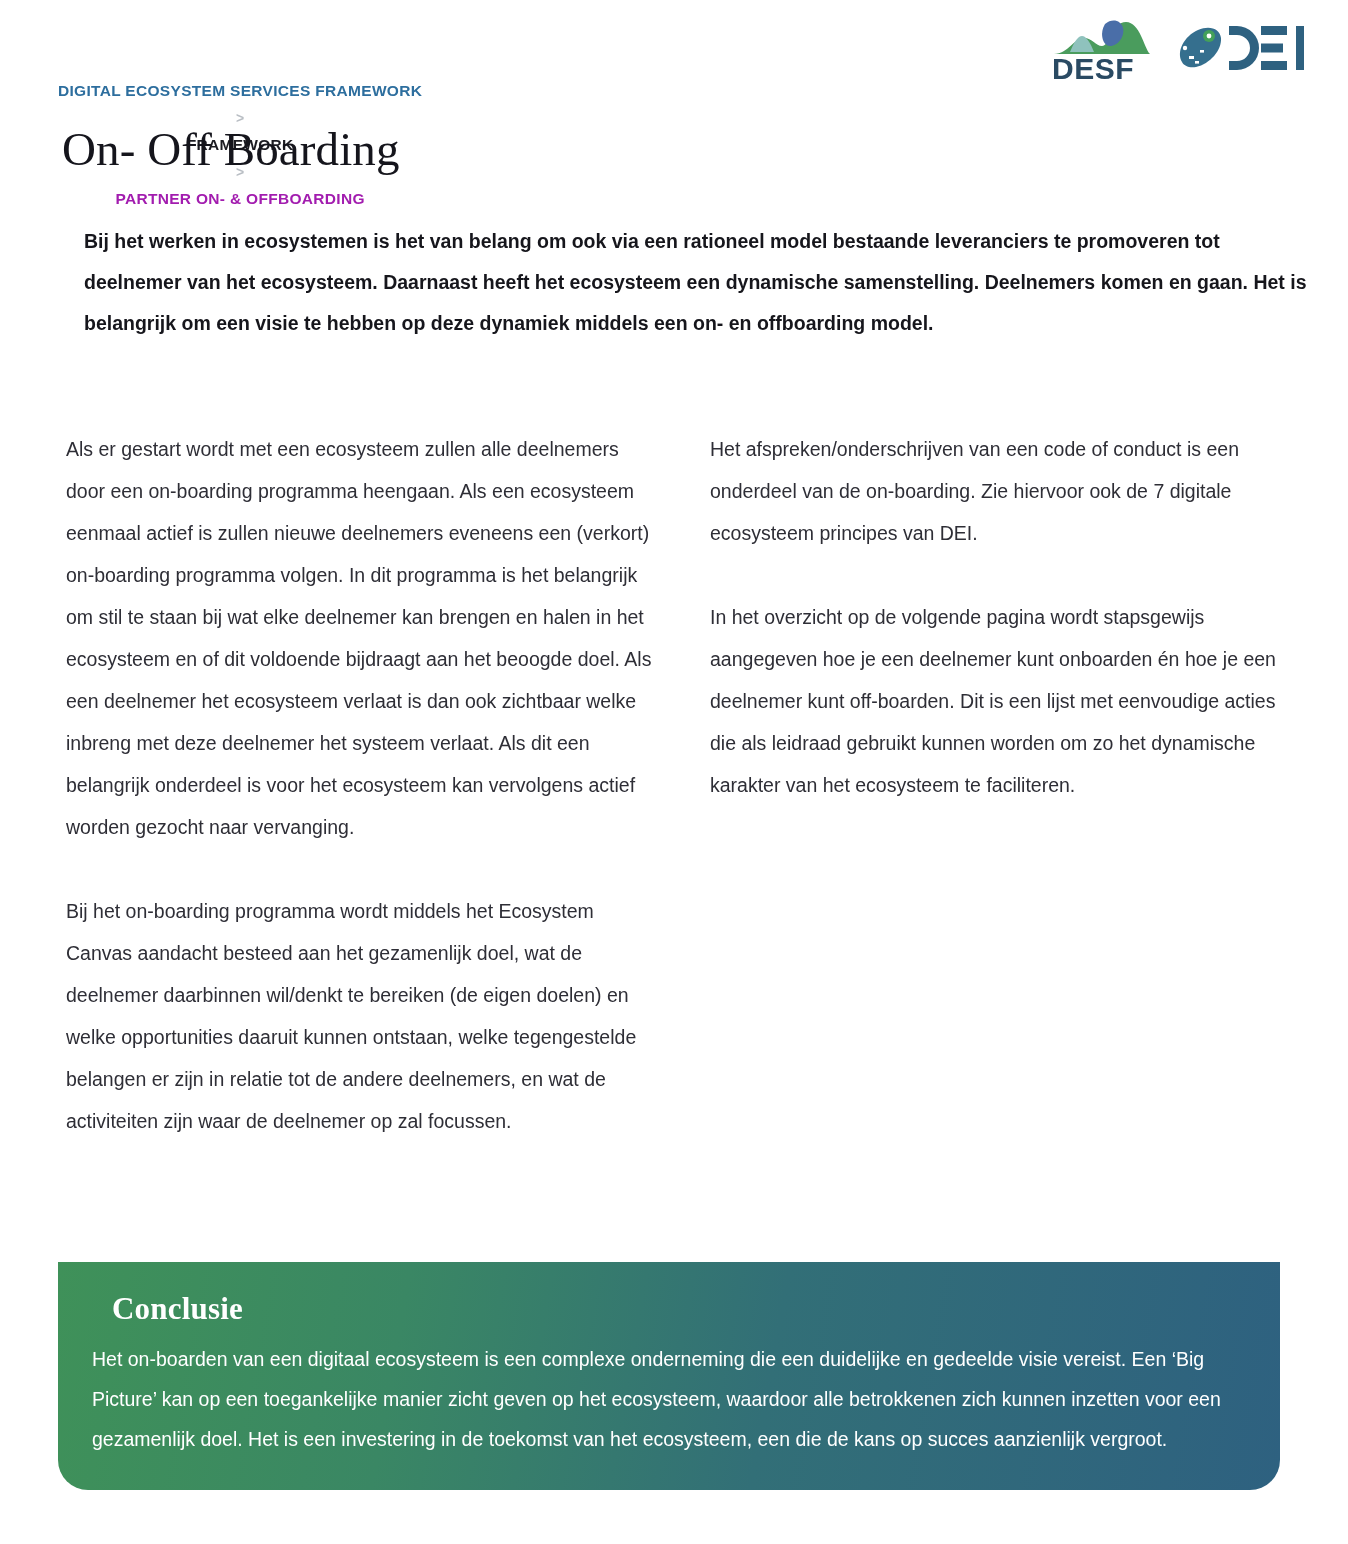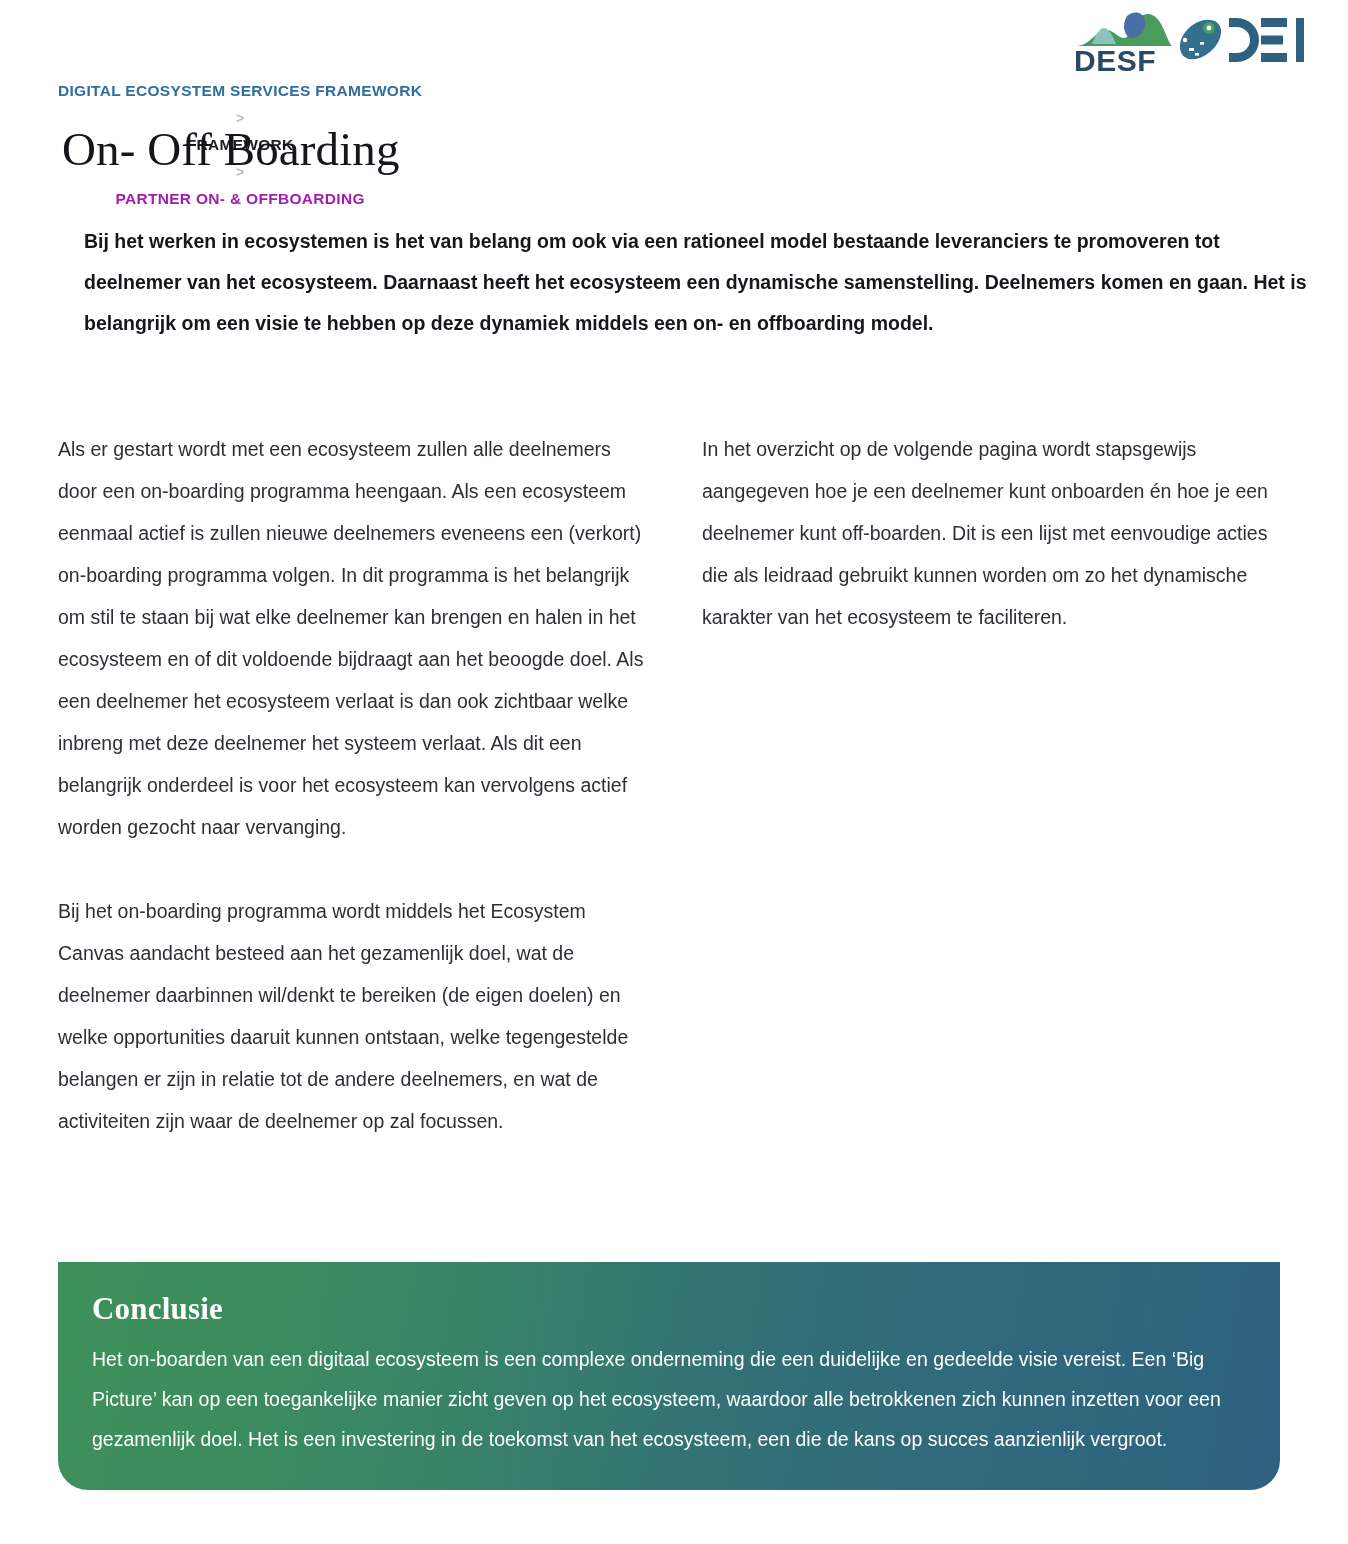--- a/index.html
+++ b/index.html
@@ -20,23 +20,24 @@
   .header {
     position: absolute;
     top: 0; left: 0;
     width: 1348px;
     height: 112px;
   }
 
   .logos {
     position: absolute;
     right: 42px;
-    top: 0;
+    top: 8px;
     display: flex;
     align-items: flex-end;
+    gap: 22px;
   }
 
   .logo-desf { width: 104px; height: 74px; display: block; }
   .logo-dei  { width: 130px; height: 56px; display: block; margin-bottom: 6px; }
 
   .breadcrumb {
     position: absolute;
     left: 58px;
     top: 82px;
     display: flex;
@@ -81,21 +82,21 @@
     font-size: 19.5px;
     font-weight: bold;
     line-height: 41px;
     color: #16161c;
     margin-left: 26px;
   }
 
   
   .columns {
     position: absolute;
-    left: 58px;
+    left: 66px;
     top: 428px;
     width: 1232px;
     display: flex;
     gap: 56px;
   }
   .col { width: 588px; }
 
   .body-p {
     font-size: 19.5px;
     line-height: 42px;
@@ -115,20 +116,21 @@
     border-radius: 0 0 30px 30px;
     padding: 28px 34px 20px 34px;
   }
   .conclusion-title {
     font-family: "Liberation Serif", serif;
     font-weight: bold;
     font-size: 31px;
     color: #ffffff;
     line-height: 1.2;
     letter-spacing: 0.2px;
+    margin-left: 20px;
   }
   .conclusion-body {
     margin-top: 12px;
     font-size: 19.5px;
     line-height: 40px;
     color: #ffffff;
     font-weight: normal;
   }
 </style>
 </head>
@@ -177,20 +179,21 @@
 <h1 class="page-title">On- Off Boarding</h1>
 
 <p class="lead">Bij het werken in ecosystemen is het van belang om ook via een rationeel model bestaande leveranciers te promoveren tot deelnemer van het ecosysteem. Daarnaast heeft het ecosysteem een dynamische samenstelling. Deelnemers komen en gaan. Het is belangrijk om een visie te hebben op deze dynamiek middels een on- en offboarding model.</p>
 
 <div class="columns">
   <div class="col">
     <p class="body-p">Als er gestart wordt met een ecosysteem zullen alle deelnemers door een on-boarding programma heengaan. Als een ecosysteem eenmaal actief is zullen nieuwe deelnemers eveneens een (verkort) on-boarding programma volgen. In dit programma is het belangrijk om stil te staan bij wat elke deelnemer kan brengen en halen in het ecosysteem en of dit voldoende bijdraagt aan het beoogde doel. Als een deelnemer het ecosysteem verlaat is dan ook zichtbaar welke inbreng met deze deelnemer het systeem verlaat. Als dit een belangrijk onderdeel is voor het ecosysteem kan vervolgens actief worden gezocht naar vervanging.</p>
     <p class="body-p">Bij het on-boarding programma wordt middels het Ecosystem Canvas aandacht besteed aan het gezamenlijk doel, wat de deelnemer daarbinnen wil/denkt te bereiken (de eigen doelen) en welke opportunities daaruit kunnen ontstaan, welke tegengestelde belangen er zijn in relatie tot de andere deelnemers, en wat de activiteiten zijn waar de deelnemer op zal focussen.</p>
   </div>
   <div class="col">
+    <p class="body-p">Het afspreken/onderschrijven van een code of conduct is een onderdeel van de on-boarding. Zie hiervoor ook de 7 digitale ecosysteem principes van DEI.</p>
     <p class="body-p">In het overzicht op de volgende pagina wordt stapsgewijs aangegeven hoe je een deelnemer kunt onboarden én hoe je een deelnemer kunt off-boarden. Dit is een lijst met eenvoudige acties die als leidraad gebruikt kunnen worden om zo het dynamische karakter van het ecosysteem te faciliteren.</p>
   </div>
 </div>
 
 <div class="conclusion">
   <div class="conclusion-title">Conclusie</div>
   <div class="conclusion-body">Het on-boarden van een digitaal ecosysteem is een complexe onderneming die een duidelijke en gedeelde visie vereist. Een ‘Big Picture’ kan op een toegankelijke manier zicht geven op het ecosysteem, waardoor alle betrokkenen zich kunnen inzetten voor een gezamenlijk doel. Het is een investering in de toekomst van het ecosysteem, een die de kans op succes aanzienlijk vergroot.</div>
 </div>
 
 </body></html>

